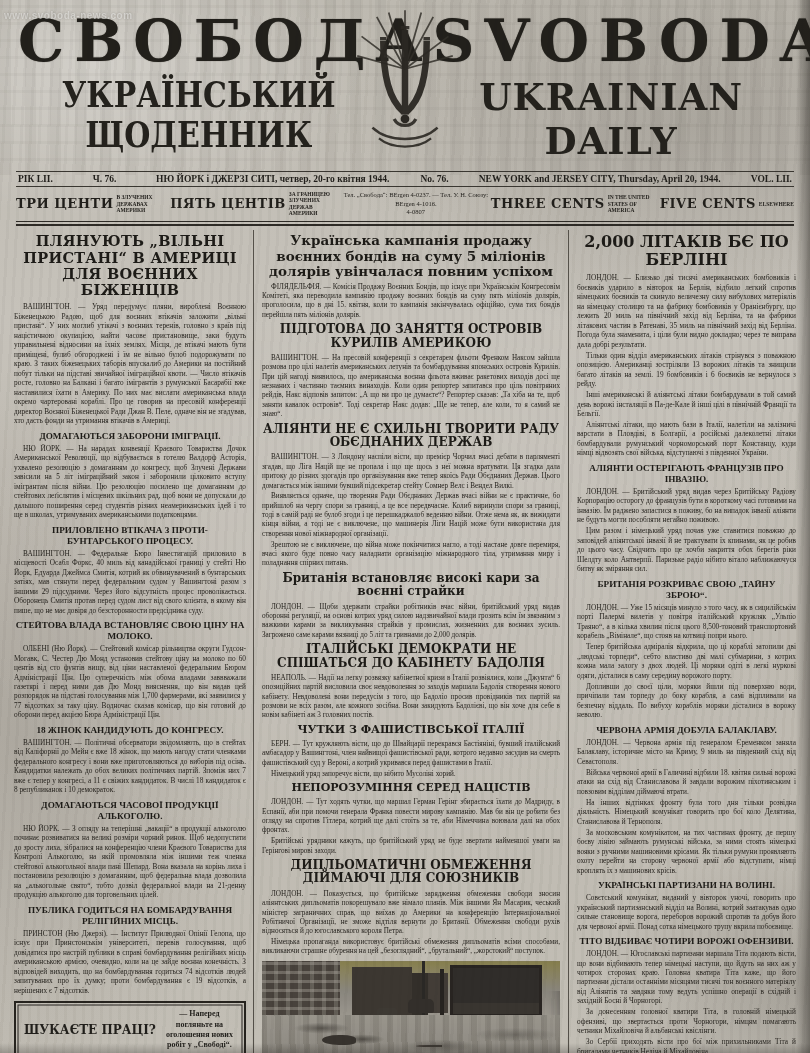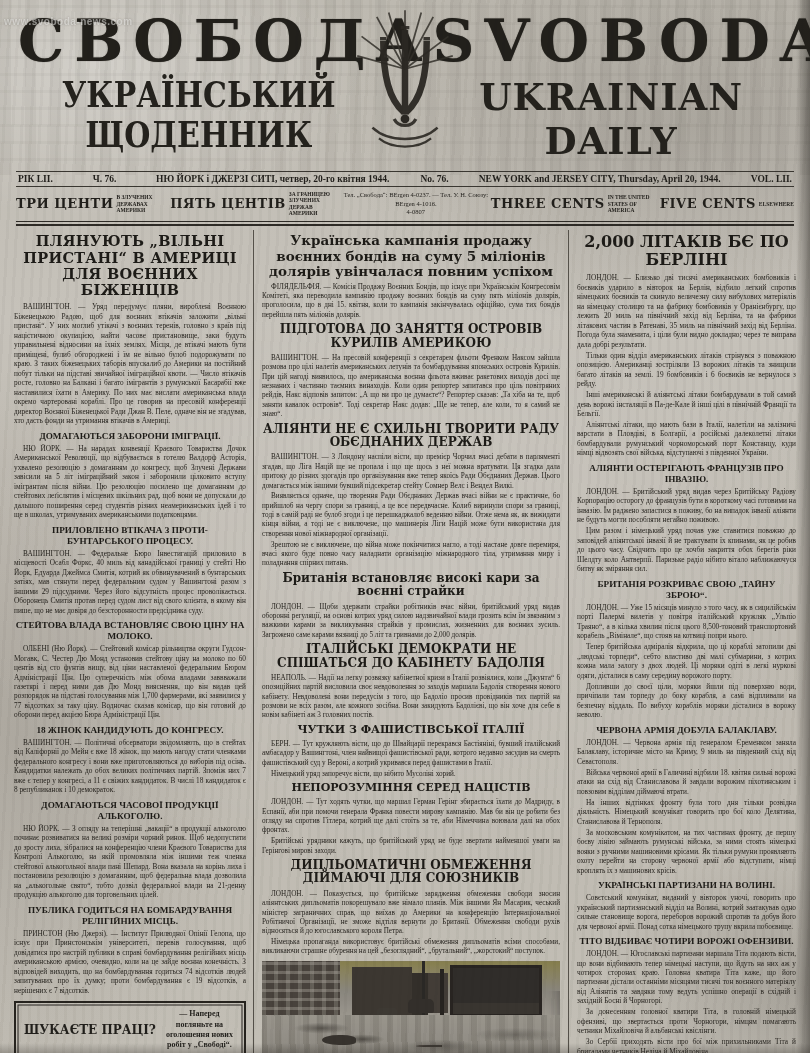--- a/index.html
+++ b/index.html
@@ -25,21 +25,21 @@
   }
   .edge-right{position:absolute;top:0;right:0;width:14px;height:100%;z-index:41;
     background:linear-gradient(90deg,transparent,rgba(35,32,28,.45));}
   .edge-bottom{position:absolute;left:0;bottom:0;width:100%;height:10px;z-index:41;
     background:linear-gradient(0deg,rgba(35,32,28,.25),transparent);}
   .ghosting{position:absolute;top:0;left:0;width:100%;height:175px;z-index:0;opacity:.5;
     background:
       repeating-linear-gradient(90deg, rgba(52,48,42,.10) 0 11px, transparent 11px 25px),
       repeating-linear-gradient(0deg, transparent 0 14px, rgba(52,48,42,.07) 14px 17px);
     filter:blur(.6px);}
-  .watermark{position:absolute;top:16px;left:4px;z-index:45;
+  .watermark{position:absolute;top:10px;left:4px;z-index:45;
     font-family:"Liberation Sans",sans-serif;font-weight:bold;font-size:10px;
     color:rgba(250,250,248,.5);text-shadow:0 0 2px rgba(80,75,68,.4);letter-spacing:.5px;}
 
   
   .masthead{position:relative;padding:14px 16px 0;z-index:2;}
   .mh-row1{display:flex;justify-content:space-between;align-items:flex-start;padding:0 2px;}
   .title{font-family:"DejaVu Serif","Liberation Serif",serif;font-weight:bold;
     font-size:58px;line-height:.95;letter-spacing:10px;color:#22201b;
     text-shadow:0 0 1px rgba(30,28,24,.6);}
   .emblem{position:absolute;left:50%;top:6px;transform:translateX(-50%);width:120px;height:152px;z-index:3;}

